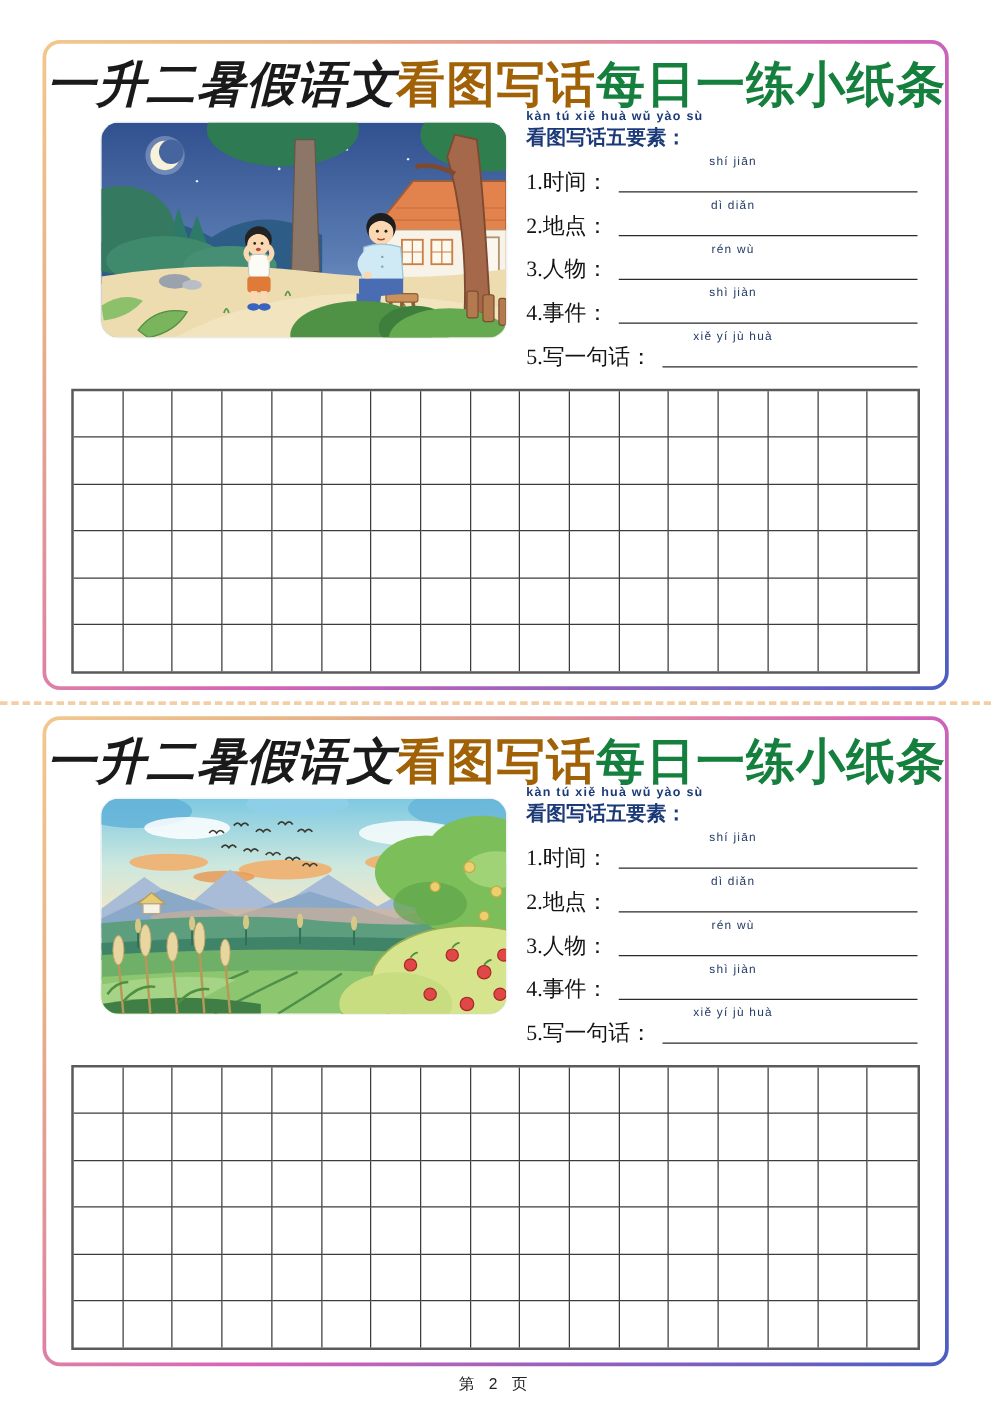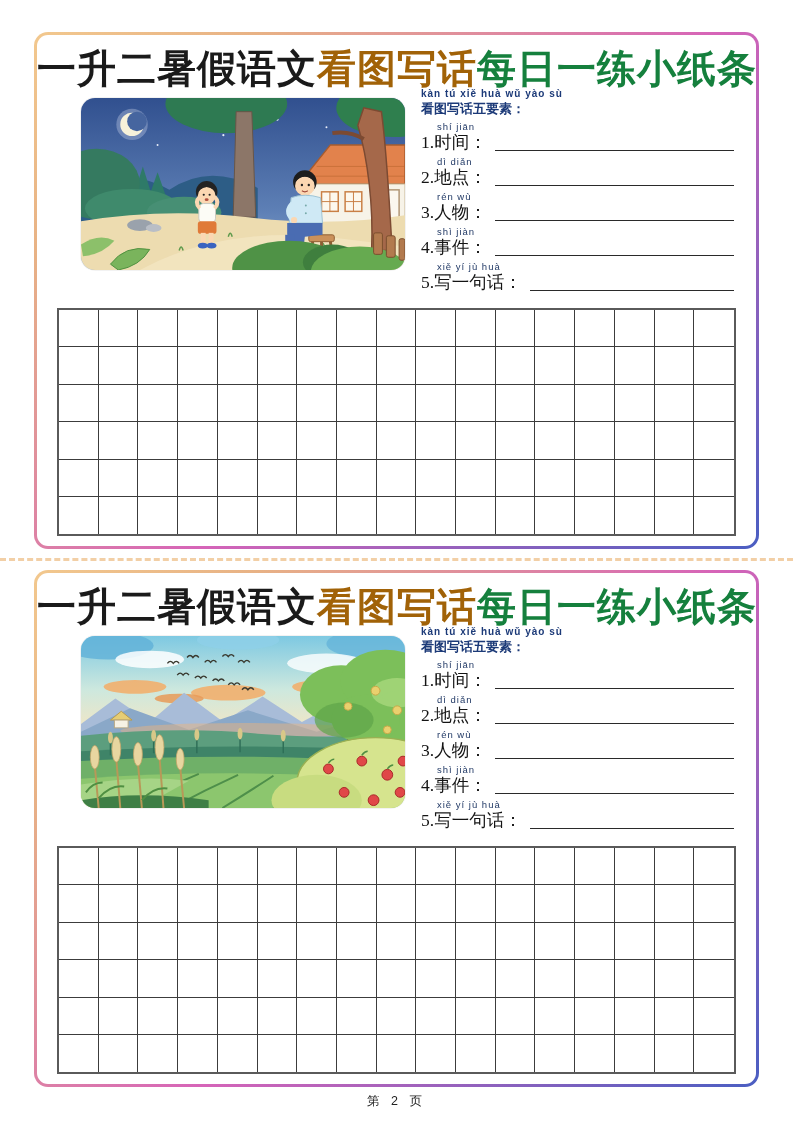--- a/index.html
+++ b/index.html
@@ -7,35 +7,35 @@
   .sheet{width:793px;height:1122px;position:relative;}
 
   
   .panel{margin:0 34px;border-radius:14px;padding:3px;
     background:linear-gradient(135deg,#f2c88e 0%,#e8b285 18%,#d664b8 55%,#4a5ec2 100%);}
   .panel:first-of-type{margin-top:32px;}
   .panel-inner{background:#ffffff;border-radius:11px;padding:10px 0 10px 0;}
 
   .title{margin:2px 0 4px 0;text-align:center;font-family:"Liberation Serif",serif;
     font-weight:bold;font-size:39px;line-height:1.15;letter-spacing:1px;white-space:nowrap;}
-  .t-black{color:#1a1a1a;}
+  .t-black{color:#1a1a1a;font-style:italic;}
   .t-red{color:#a16207;}
   .t-blue{color:#15803d;}
 
   .content-row{display:flex;align-items:flex-start;padding:2px 20px 0 44px;gap:16px;}
   .pic{width:324px;height:172px;border-radius:14px;overflow:hidden;flex:0 0 auto;
     box-shadow:0 0 0 1px rgba(0,0,0,0.05);}
   .pic svg{display:block;width:100%;height:100%;}
 
   .form{flex:1 1 auto;min-width:0;margin-top:-10px;}
   .hpy{font-size:10px;font-weight:bold;color:#1c3a78;letter-spacing:1px;}
-  .hd{font-family:"Liberation Serif",serif;font-size:13px;font-weight:bold;color:#1c3a78;
+  .hd{font-family:"Liberation Serif",serif;font-size:16px;font-weight:bold;color:#1c3a78;
     margin:1px 0 3px 0;}
   .item{margin-top:2px;}
-  .py{font-size:9.5px;color:#223a66;margin-left:16px;letter-spacing:1px;line-height:11px;}
+  .py{font-size:9.5px;color:#223a66;margin-left:16px;letter-spacing:1px;line-height:11px;text-align:center;}
   .irow{display:flex;align-items:flex-end;height:22px;}
   .lab{font-family:"Liberation Serif",serif;font-size:17.5px;color:#141414;white-space:nowrap;text-align:center;}
   .aline{flex:1 1 auto;border-bottom:1.6px solid #2a2a2a;margin:0 2px 3px 8px;}
 
   .wgrid{display:grid;margin:14px 20px 0 20px;border:2px solid #5a5a5a;background:#fff;}
   .cell{height:36.5px;border-right:1px solid #3c3c3c;border-bottom:1px solid #3c3c3c;}
   .cell:nth-child(17n){border-right:none;}
   .cell:nth-last-child(-n+17){border-bottom:none;}
 
   .separator{border:none;border-top:3px dashed #f2cfa6;margin:9px 0 9px 0;}

